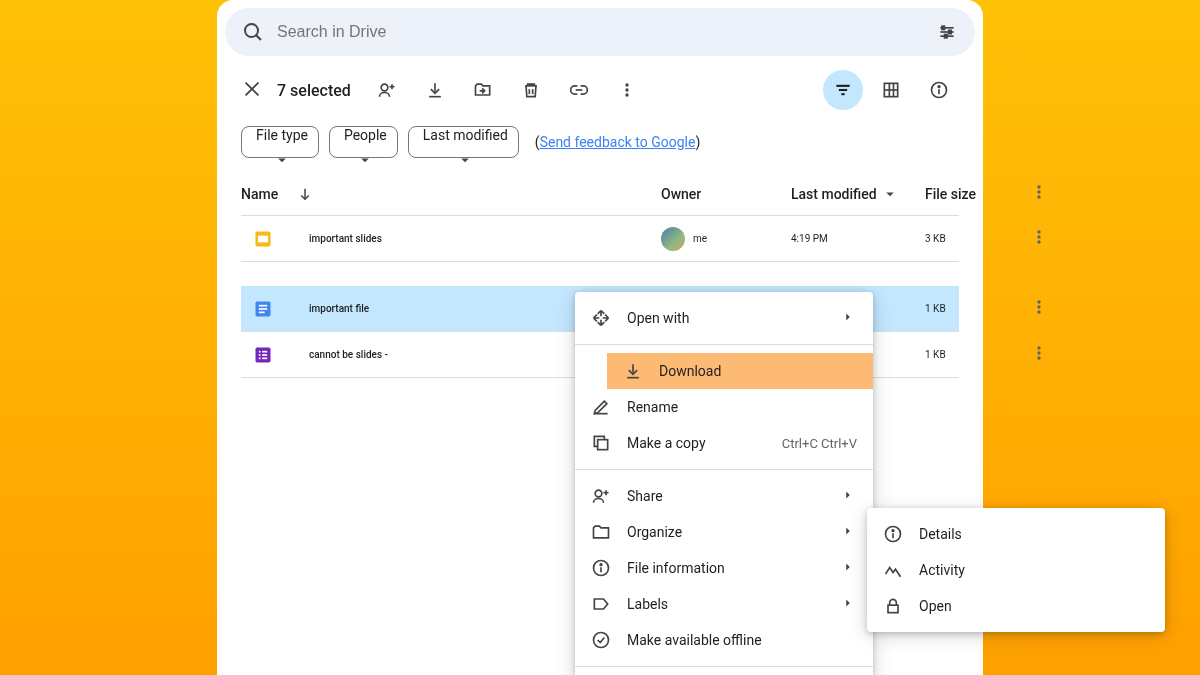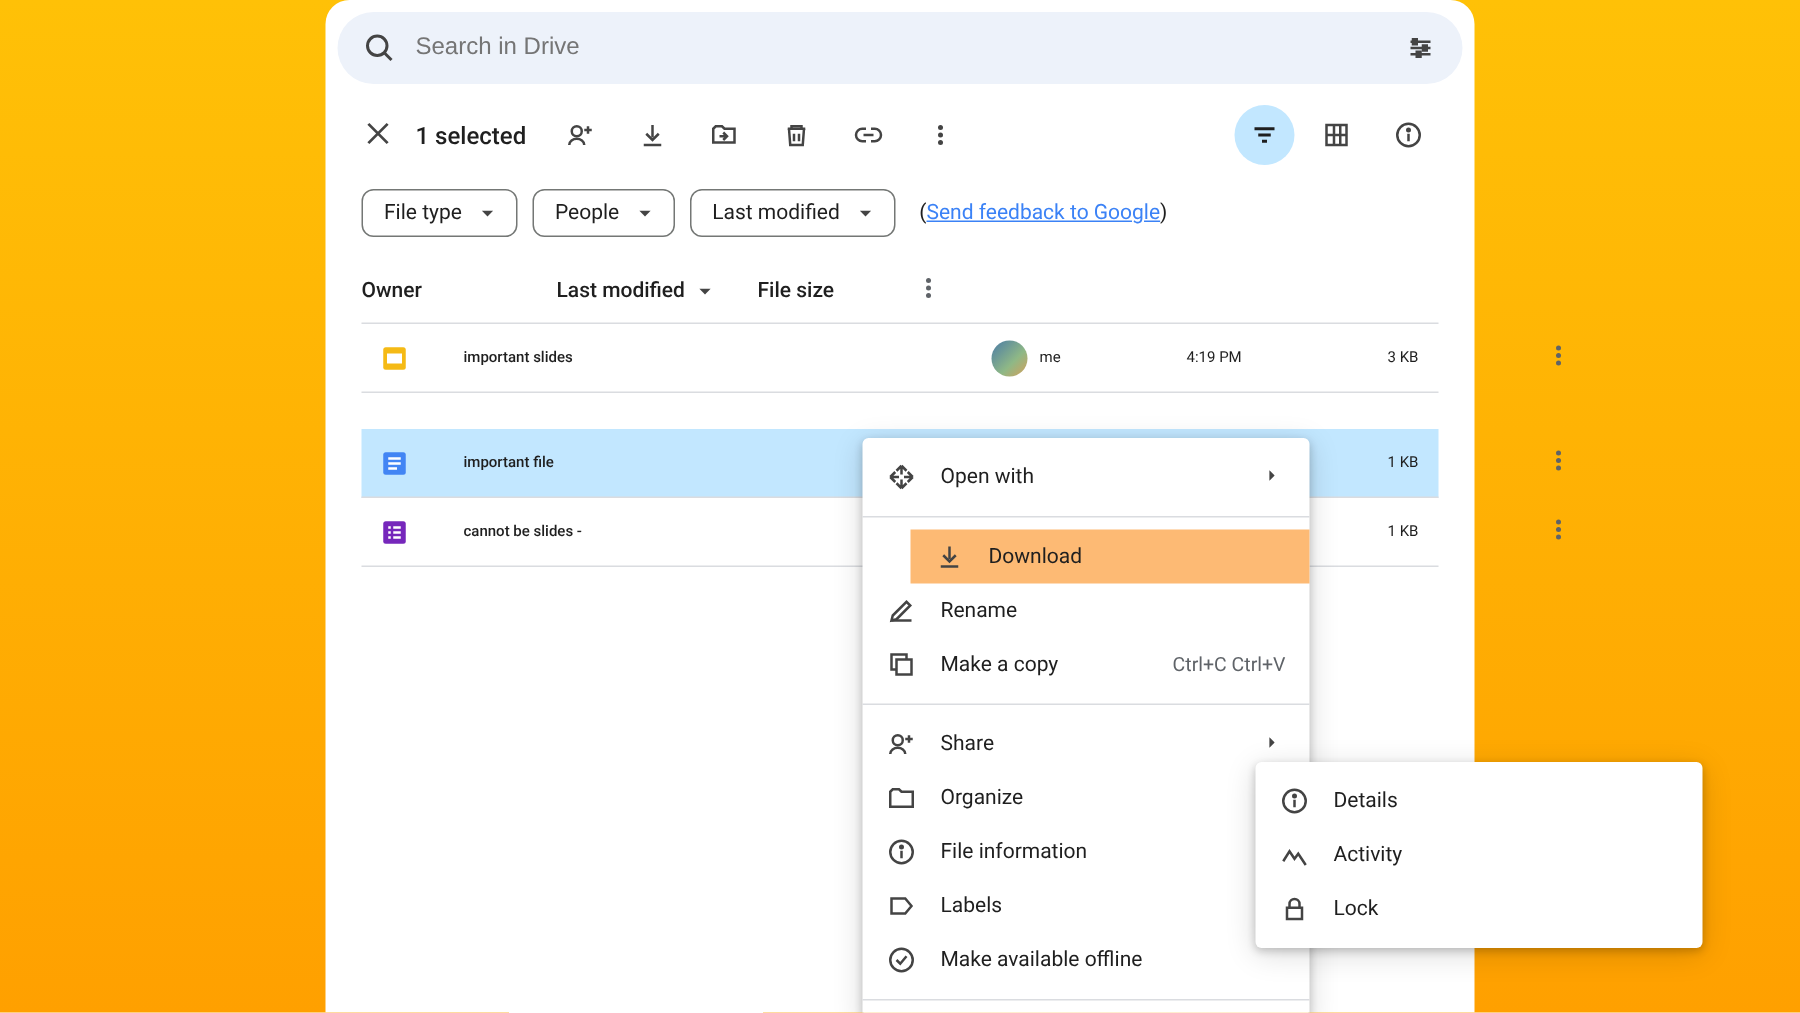--- a/index.html
+++ b/index.html
@@ -61,20 +61,21 @@
   display: flex;
   align-items: center;
   border: 1px solid #747775;
   border-radius: 8px;
   height: 32px;
   padding: 0 10px 0 14px;
   font-size: 14px;
   color: #1f1f1f;
   cursor: pointer;
   gap: 8px;
+  flex-direction: column;
 }
 .chip .dd { width:18px; height:18px; }
 .feedback { font-size: 14px; color:#1f1f1f; margin-left: 6px; }
 .feedback a { color:#3b82f6; text-decoration: underline; }
 .table { padding: 0 24px; }
 .thead {
   display: flex;
   align-items: center;
   height: 44px;
   border-bottom: 1px solid #dadce0;
@@ -126,21 +127,21 @@
 }
 .menu-item.highlight { background:#fdba74;margin-left:32px; }
 .menu-item .mi-icon { width:20px; height:20px; color:#444; flex-shrink:0; }
 .menu-item .label { flex:1; }
 .menu-item .shortcut { color:#5f6368; font-size:13px; }
 .menu-item .sub-arrow { width:16px; height:16px; color:#444; }
 .menu-divider { height:1px; background:#dadce0; margin:8px 0; }
 
 .submenu {
   position: absolute;
-  left: 620px;
+  left: 650px;
   top: 508px;
   width: 298px;
   background:#fff;
   border-radius: 4px;
   box-shadow: 0 2px 6px rgba(0,0,0,0.2), 0 4px 20px rgba(0,0,0,0.15);
   padding: 8px 0;
   font-size: 14px;
 }
 svg { display:block; }
 </style>
@@ -169,21 +170,21 @@
     </span>
   </div>
 
   <div class="toolbar">
     <span class="close">
       <svg viewBox="0 0 24 24" width="22" height="22" stroke="#444" stroke-width="2">
           <line x1="5" y1="5" x2="19" y2="19"></line>
           <line x1="19" y1="5" x2="5" y2="19"></line>
         </svg>
     </span>
-    <span class="sel">1 selected</span>
+    <span class="sel">7 selected</span>
     <span class="tb-icon">
       <svg viewBox="0 0 24 24" width="20" height="20" fill="none" stroke="#444" stroke-width="2">
           <circle cx="9" cy="9" r="4"></circle>
           <path d="M3 20c0-3 3-5 6-5s6 2 6 5"></path>
           <line x1="18" y1="5" x2="18" y2="11"></line>
           <line x1="15" y1="8" x2="21" y2="8"></line>
         </svg>
     </span>
     <span class="tb-icon">
       <svg viewBox="0 0 24 24" width="20" height="20" fill="none" stroke="#444" stroke-width="2">
@@ -271,20 +272,29 @@
           </svg>
         </span>
     </div>
     <span class="feedback">
       <span>(</span><a href="#">Send feedback to Google</a><span>)</span>
     </span>
   </div>
 
   <div class="table">
     <div class="thead">
+      <div class="col-name">
+        <span>Name</span>
+        <span class="sort-icon">
+            <svg viewBox="0 0 24 24" width="18" height="18" fill="none" stroke="#444" stroke-width="2">
+              <path d="M12 5v14"></path>
+              <path d="M7 14l5 5 5-5"></path>
+            </svg>
+          </span>
+      </div>
       <div class="col-owner">
           <span>Owner</span>
         </div>
       <div class="col-mod">
         <span>Last modified</span>
         <span class="dd-sm">
             <svg viewBox="0 0 24 24" width="18" height="18" fill="#444">
               <path d="M7 10l5 5 5-5z"></path>
             </svg>
           </span>
@@ -533,17 +543,17 @@
         </span>
       <span class="label">Activity</span>
     </div>
     <div class="menu-item">
       <span class="mi-icon">
           <svg viewBox="0 0 24 24" width="20" height="20" fill="none" stroke="#444" stroke-width="2">
             <rect x="6" y="11" width="12" height="9"></rect>
             <path d="M8 11V8a4 4 0 018 0v3"></path>
           </svg>
         </span>
-      <span class="label">Lock</span>
+      <span class="label">Open</span>
     </div>
   </div>
 
 </div>
 
 </body></html>

